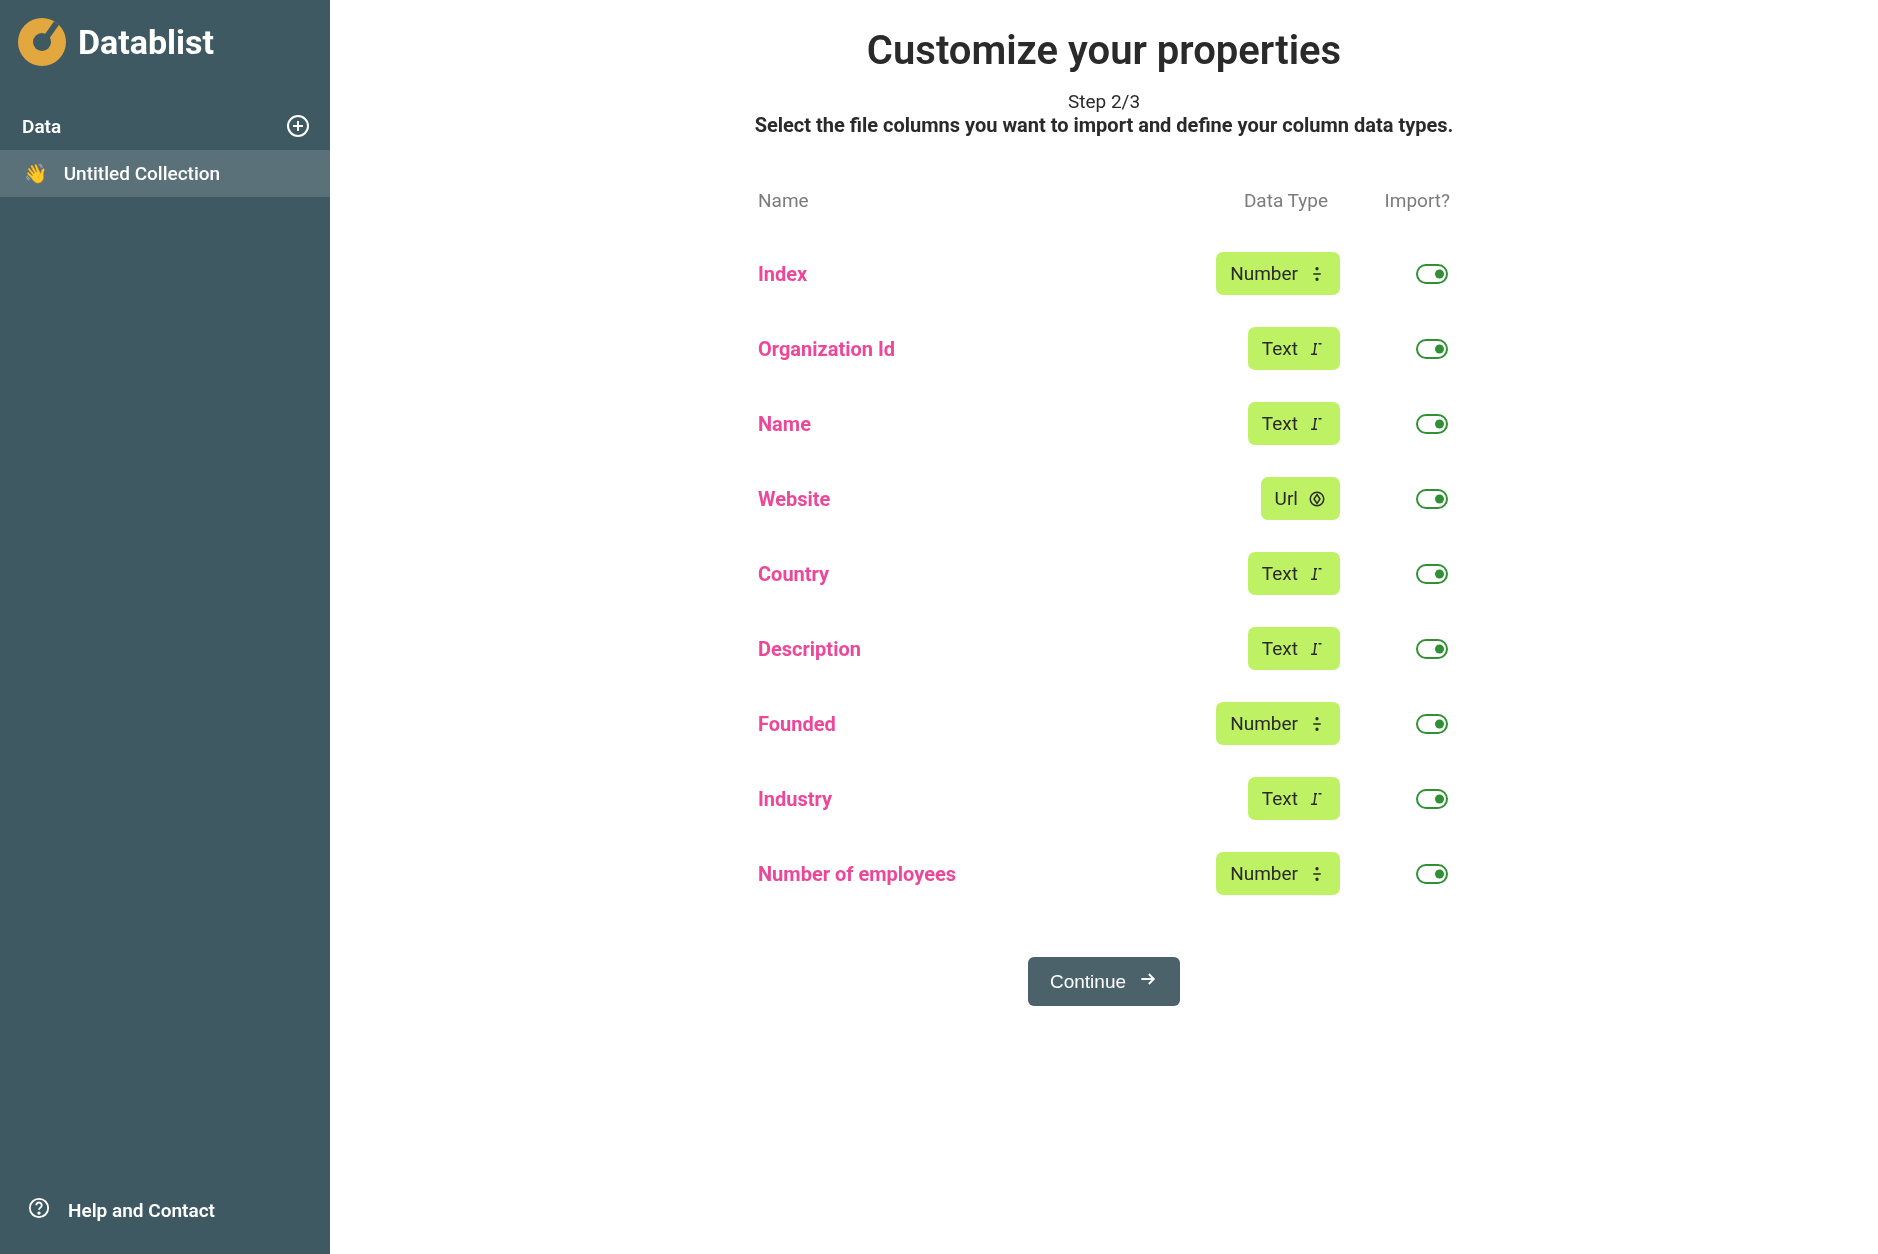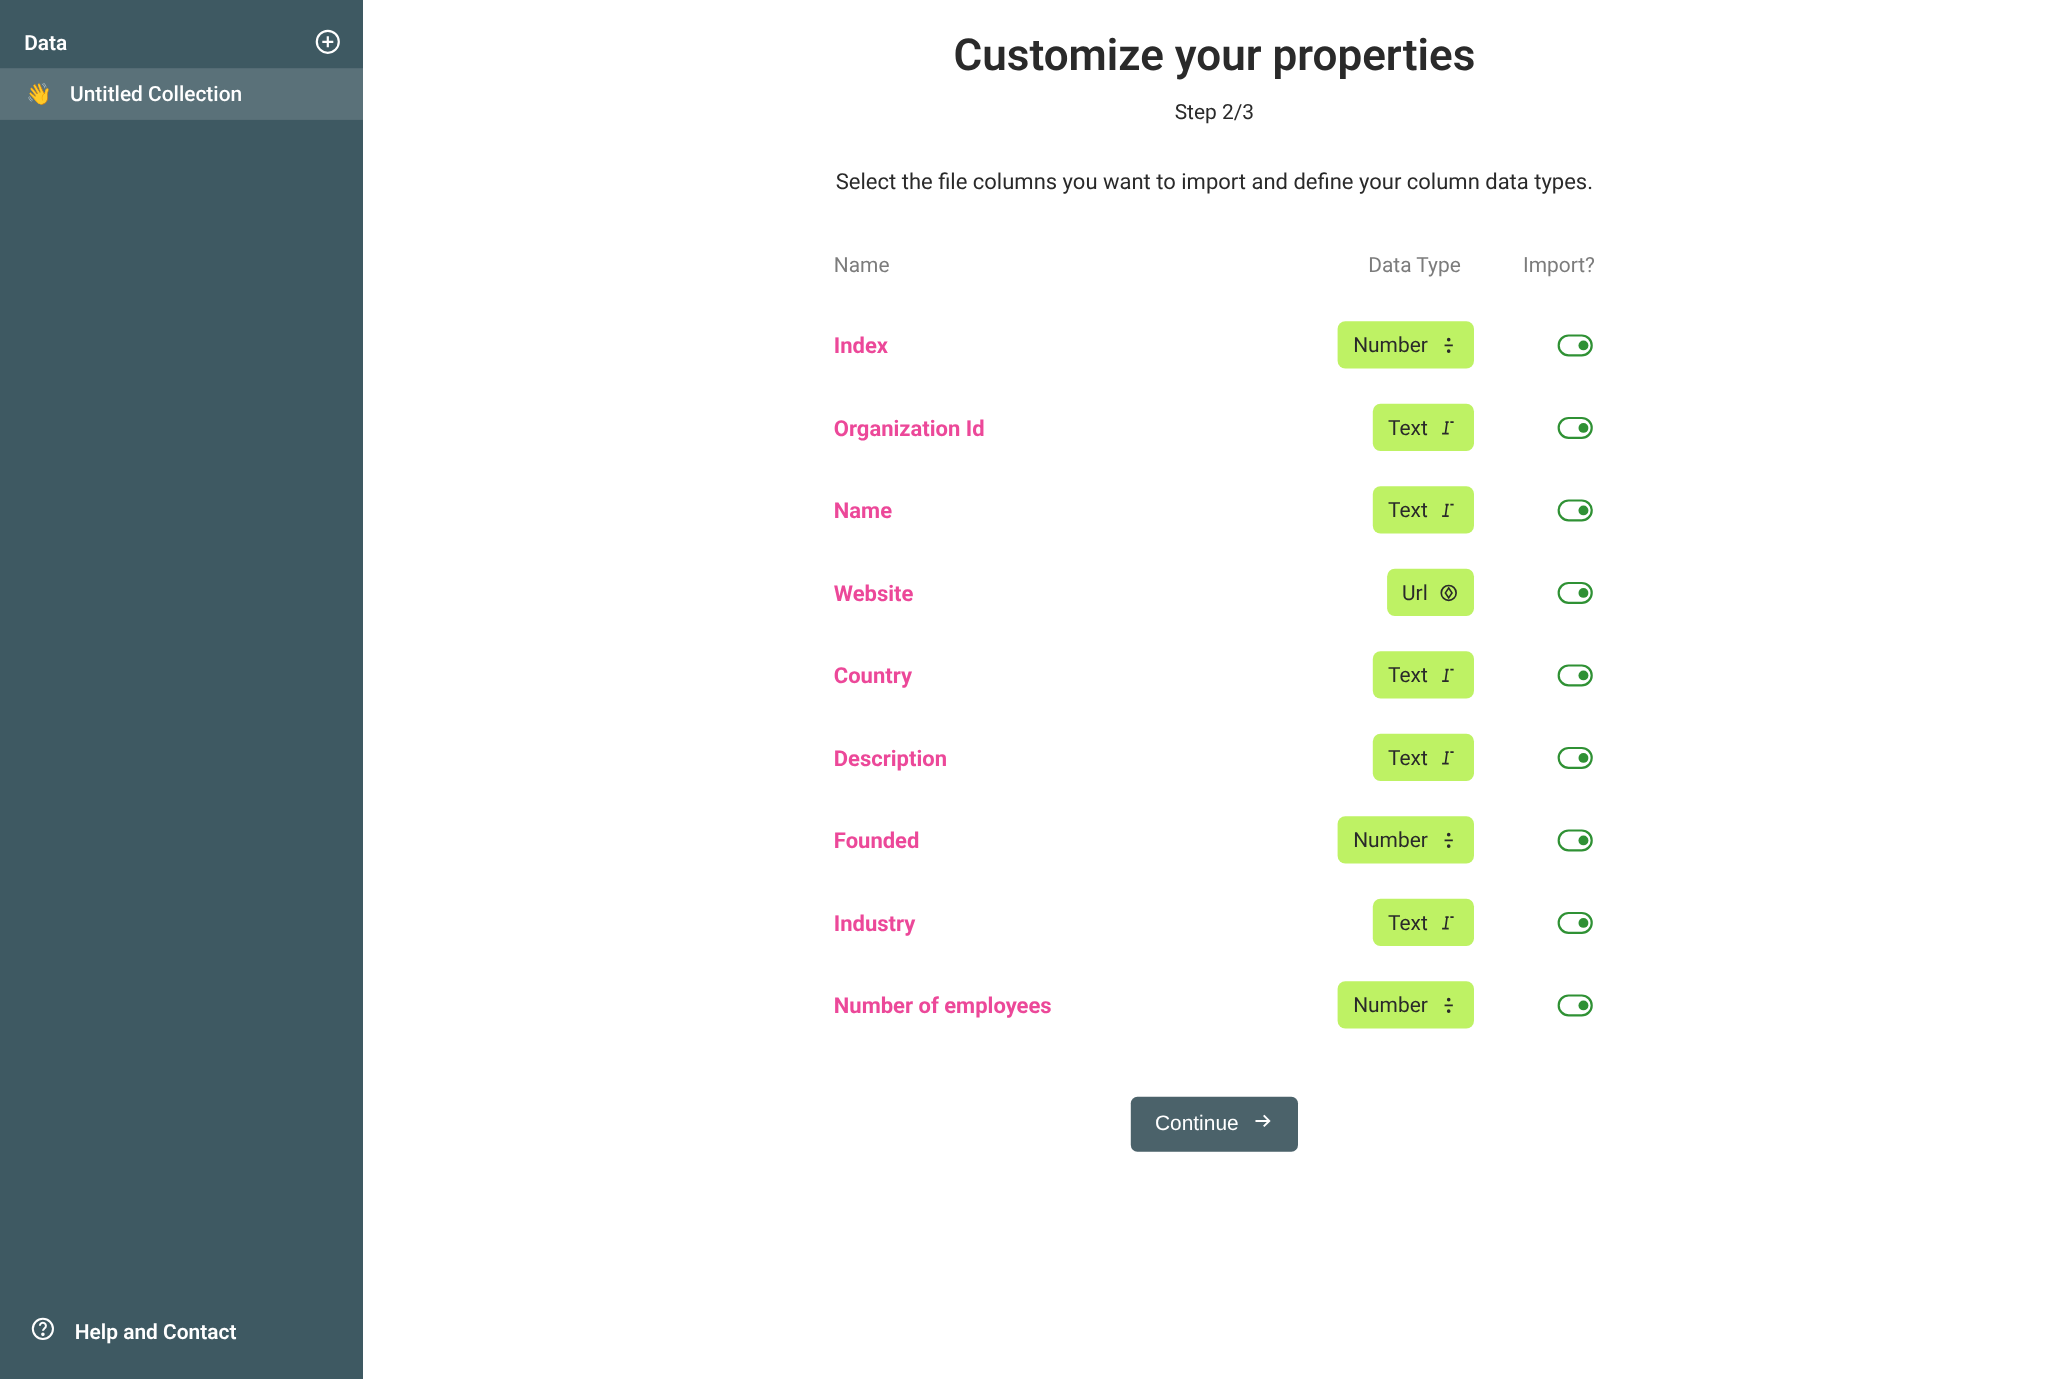--- a/index.html
+++ b/index.html
@@ -94,23 +94,22 @@
   font-size: 40px;
   font-weight: 600;
   color: #2a2a2a;
 }
 .step-text {
   margin-top: 16px;
   font-size: 19px;
   color: #2a2a2a;
 }
 .subtitle {
-  margin-top: 40px;
   font-size: 20px;
-  font-weight: 400;
+  font-weight: 700;
   color: #2a2a2a;
 }
 .table-wrap {
   margin-top: 52px;
   width: 700px;
 }
 .table-head {
   display: grid;
   grid-template-columns: 1fr 210px 110px;
   color: #7c7c7c;
@@ -176,20 +175,30 @@
   align-items: center;
   gap: 12px;
   cursor: pointer;
 }
 .continue-btn svg { width: 20px; height: 20px; }
 </style>
 </head>
 <body>
 
 <aside class="sidebar">
+  <div class="logo-row">
+    <span class="logo-icon">
+      <svg viewBox="0 0 48 48" width="48" height="48">
+        <circle cx="24" cy="24" r="24" fill="#e2a73f"></circle>
+        <circle cx="24" cy="24" r="9" fill="#3e5962"></circle>
+        <rect x="22" y="0" width="6" height="20" fill="#3e5962" transform="rotate(35 24 24)"></rect>
+      </svg>
+    </span>
+    <span class="logo-text">Datablist</span>
+  </div>
 
   <div class="nav-section">
   </div>
 
   <div class="data-header">
     <span>Data</span>
     <span class="plus-btn">
       <svg viewBox="0 0 24 24" width="24" height="24" fill="none" stroke="#fff" stroke-width="2">
           <circle cx="12" cy="12" r="10"></circle>
           <path d="M12 7v10M7 12h10"></path>

